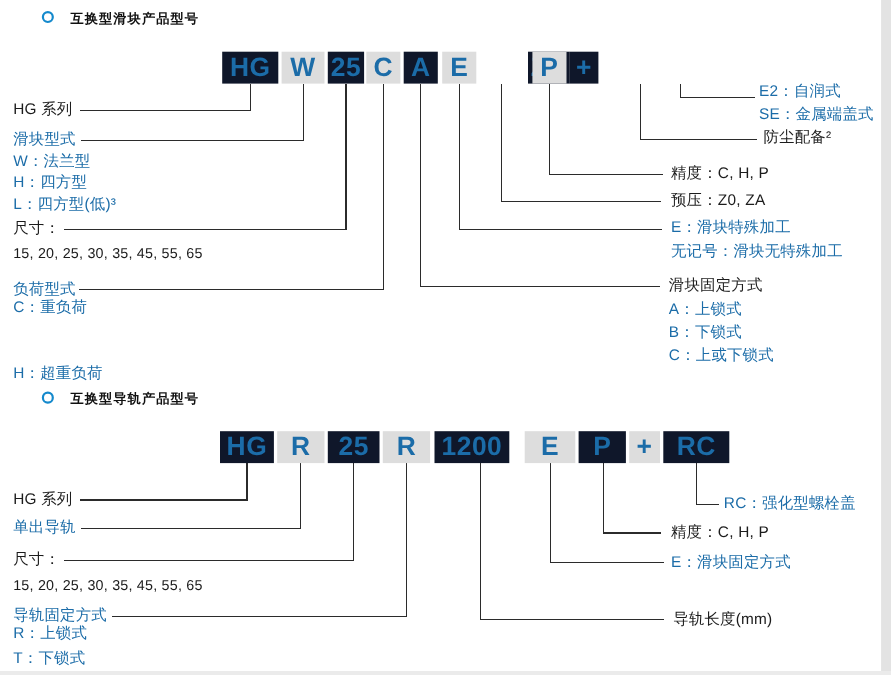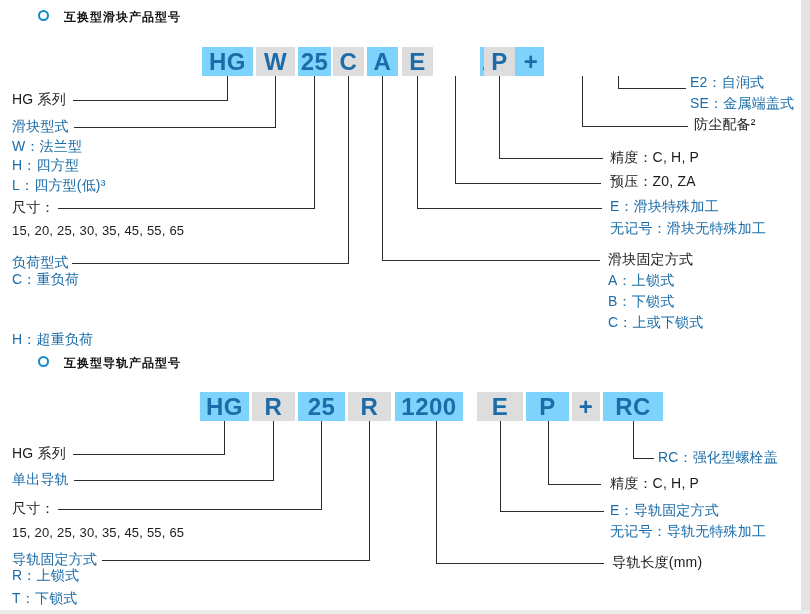--- a/index.html
+++ b/index.html
@@ -12,21 +12,21 @@
   .bullet{
     position:absolute;width:9px;height:9px;border:2.5px solid #1489cc;border-radius:50%;
     background:#ffffff;box-sizing:border-box;width:11px;height:11px;
   }
   .sec-title{
     position:absolute;font-size:12px;font-weight:700;color:#111111;
     transform:translateY(-50%);white-space:nowrap;letter-spacing:1px;
   }
   .tok{
     position:absolute;height:29px;display:flex;align-items:center;justify-content:center;
-    color:#1b6ca8;font-weight:700;font-size:24px;background:#7dd3fc;letter-spacing:0.5px;
+    color:#1b6ca8;font-weight:700;font-size:24px;background:#0f172a;letter-spacing:0.5px;
   }
   .tok.d{background:#dddddd;}
   .r1{top:47px;}
   .r2{top:392px;}
   .lab{
     position:absolute;white-space:nowrap;font-size:14px;color:#1c1c1c;
     transform:translateY(-50%);letter-spacing:0.2px;
   }
   .lab.blue{color:#1b6ca8;}
   .lab.nums{font-size:13px;}
@@ -113,19 +113,18 @@
   <div class="lab" style="left:12px;top:454px;">HG 系列</div>
   <div class="lab blue" style="left:12px;top:480px;">单出导轨</div>
   <div class="lab" style="left:12px;top:509px;">尺寸：</div>
   <div class="lab nums" style="left:12px;top:532px;">15, 20, 25, 30, 35, 45, 55, 65</div>
   <div class="lab blue" style="left:12px;top:560px;">导轨固定方式</div>
   <div class="lab blue" style="left:12px;top:576px;">R：上锁式</div>
   <div class="lab blue" style="left:12px;top:599px;">T：下锁式</div>
 
   <div class="lab blue" style="left:658px;top:458px;">RC：强化型螺栓盖</div>
   <div class="lab" style="left:610px;top:484px;">精度：C, H, P</div>
-  <div class="lab blue" style="left:610px;top:511px;">E：导轨固定方式</div>
-  <div class="lab blue" style="left:610px;top:532px;">无记号：导轨无特殊加工</div>
+  <div class="lab blue" style="left:610px;top:511px;">E：滑块固定方式</div>
   <div class="lab" style="left:612px;top:563px;">导轨长度(mm)</div>
 
   <div class="edge-r"></div>
   <div class="edge-b"></div>
 </div>
 
 </body></html>

